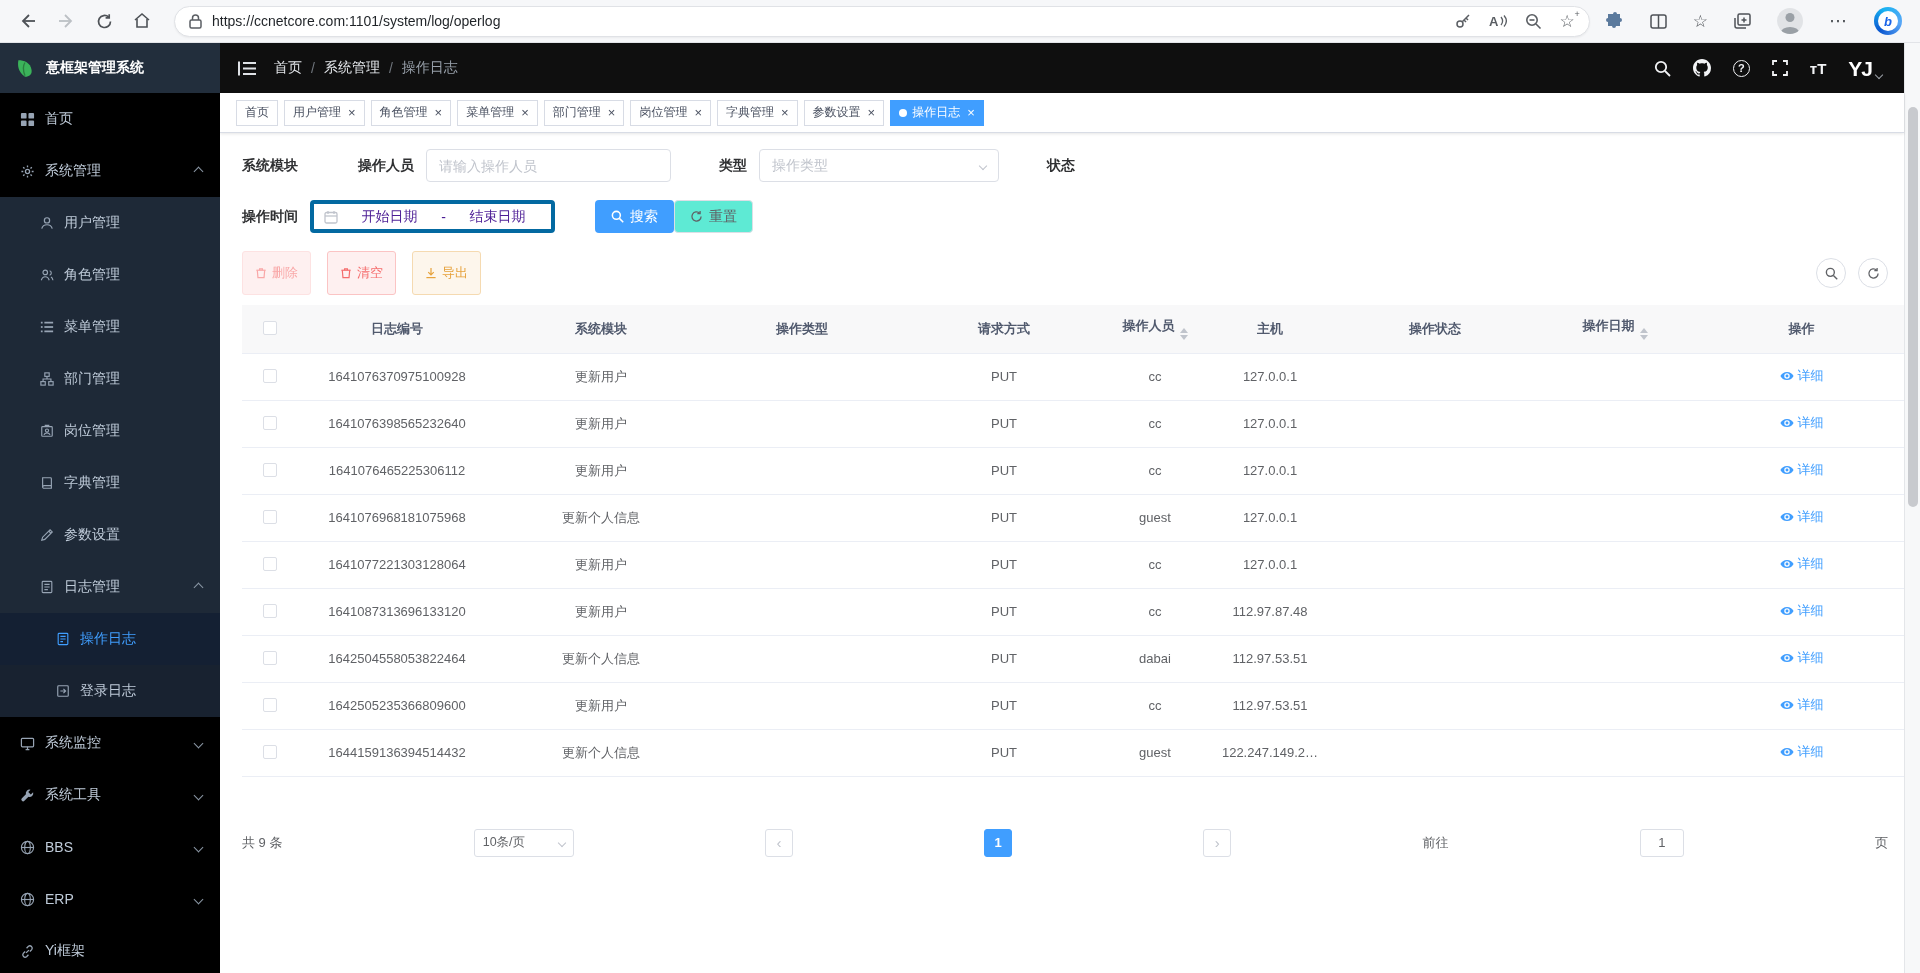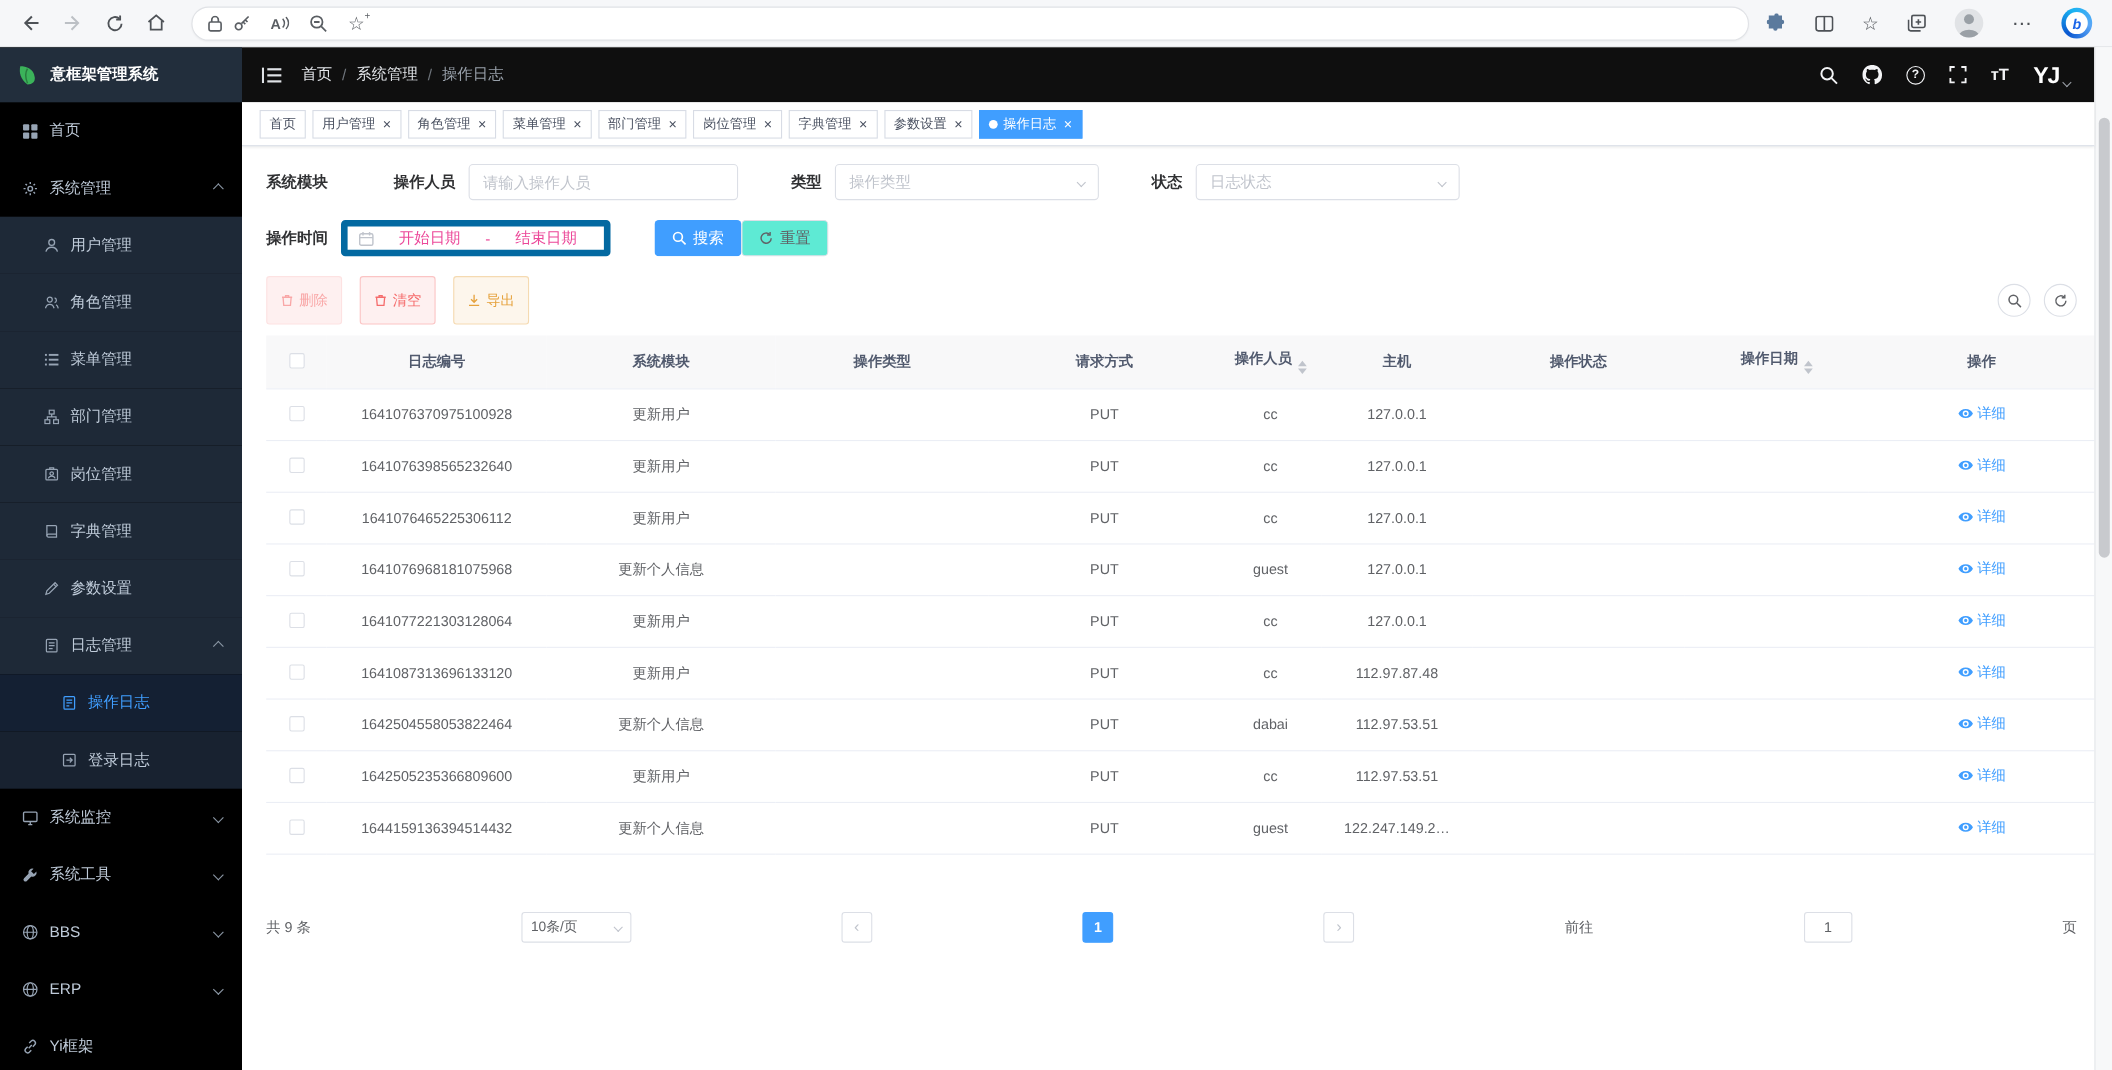--- a/index.html
+++ b/index.html
@@ -85,22 +85,22 @@
   .content{flex:1;padding:16px 16px 0 22px;background:#fff;min-height:0}
   .frow{display:flex;align-items:center;margin-bottom:18px}
   .fgroup{display:flex;align-items:center;margin-right:48px}
   .flabel{font-size:14px;font-weight:700;color:#303133;margin-right:12px;white-space:nowrap}
   .tinput{width:245px;height:33px;border:1px solid #dcdfe6;border-radius:4px;padding:0 12px;
     font-size:14px;color:#606266;outline:none;background:#fff}
   .tinput::placeholder{color:#c0c4cc}
   .fselect{width:240px;height:33px;border:1px solid #dcdfe6;border-radius:4px;display:flex;align-items:center;
     justify-content:space-between;padding:0 12px;background:#fff;font-size:14px;color:#c0c4cc;cursor:pointer}
   .fselect .chev{color:#c0c4cc}
-  .daterange{width:245px;height:33px;border:6px solid #0369a1;border-radius:4px;display:flex;align-items:center;
-    gap:8px;padding:3px 10px;font-size:14px;color:#ec4899;background:#fff;cursor:pointer}
+  .daterange{width:245px;height:33px;border:4px solid #0369a1;border-radius:4px;display:flex;align-items:center;
+    gap:8px;padding:3px 10px;font-size:14px;color:#4c1d95;background:#fff;cursor:pointer}
   .daterange .dph{flex:1;text-align:center}
   .daterange svg{color:#c0c4cc}
   .btn{height:33px;border-radius:4px;display:inline-flex;align-items:center;gap:6px;font-size:14px;
     padding:0 15px;cursor:pointer;border:1px solid transparent}
   .btn-primary{background:#409eff;color:#fff;margin-left:40px}
   .btn-plain{background:#5eead4;border-color:#dcdfe6;color:#606266;}
 
   .trow{display:flex;align-items:center;margin-bottom:10px}
   .btn-sm{height:44px;border-radius:3px;font-size:13px;padding:0 12px;display:inline-flex;align-items:center;
     gap:5px;border:1px solid;cursor:pointer;margin-right:16px;background:#fff}
@@ -170,20 +170,21 @@
       </svg>
   </span>
 
   <div class="addr-pill">
     <span style="color:#5a5e63;display:grid;place-items:center">
       <svg width="13" height="15" viewBox="0 0 13 15" fill="none" stroke="currentColor" stroke-width="1.5">
           <rect x="1" y="6" width="11" height="8" rx="1.5"></rect>
           <path d="M3.5 6V4a3 3 0 0 1 6 0v2"></path>
         </svg>
     </span>
+    <span class="url">https://ccnetcore.com:1101/system/log/operlog</span>
     <span class="pill-icons">
       <span style="display:grid;place-items:center">
         <svg width="16" height="16" viewBox="0 0 16 16" fill="none" stroke="currentColor" stroke-width="1.5">
             <circle cx="5" cy="11" r="3"></circle>
             <path d="M7.5 8.5L14 2M11 5l2 2M9 7l2 2"></path>
           </svg>
       </span>
       <span class="ra">
         <span>A</span>
         <svg width="7" height="12" viewBox="0 0 7 12" fill="none" stroke="currentColor" stroke-width="1.3">
@@ -486,24 +487,20 @@
         </div>
         <div class="fgroup">
           <span class="flabel">类型</span>
           <div class="fselect">
             <span>操作类型</span>
             <span class="chev chev-d sm"></span>
           </div>
         </div>
         <div class="fgroup" style="margin-right:0">
           <span class="flabel">状态</span>
-          <div class="fselect">
-            <span>日志状态</span>
-            <span class="chev chev-d sm"></span>
-          </div>
         </div>
       </div>
 
       <div class="frow">
         <div class="fgroup" style="margin-right:0">
           <span class="flabel">操作时间</span>
           <div class="daterange">
             <svg width="14" height="14" viewBox="0 0 14 14" fill="none" stroke="currentColor" stroke-width="1.3">
                 <rect x="1" y="2.5" width="12" height="10.5" rx="1.5"></rect>
                 <line x1="1" y1="6" x2="13" y2="6"></line>

